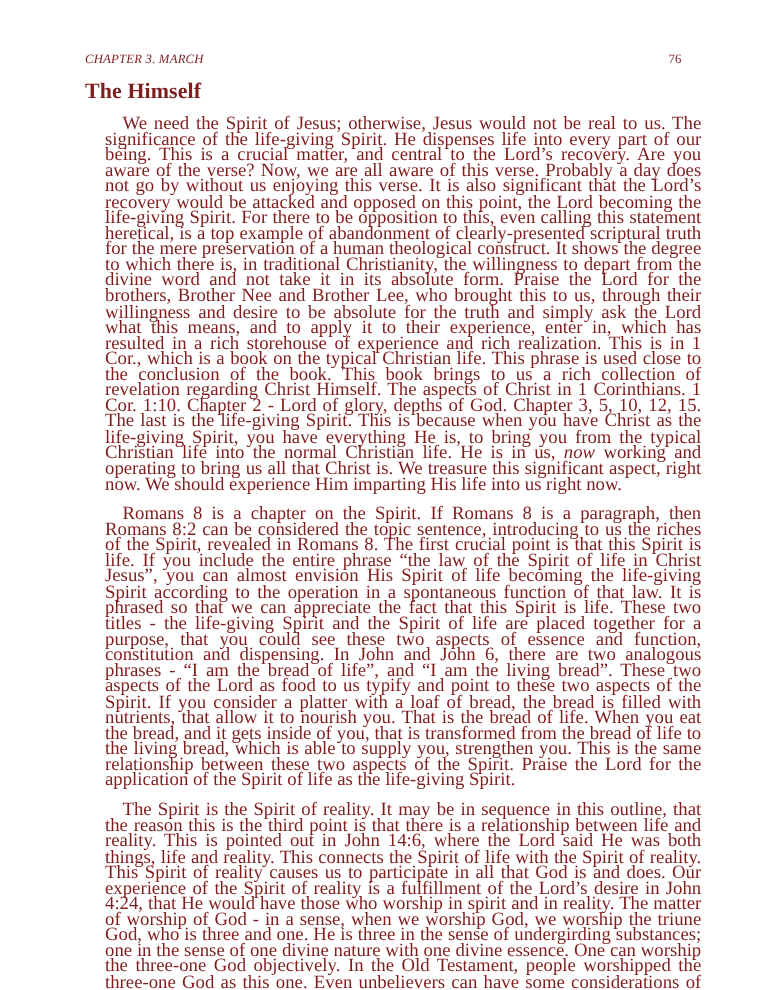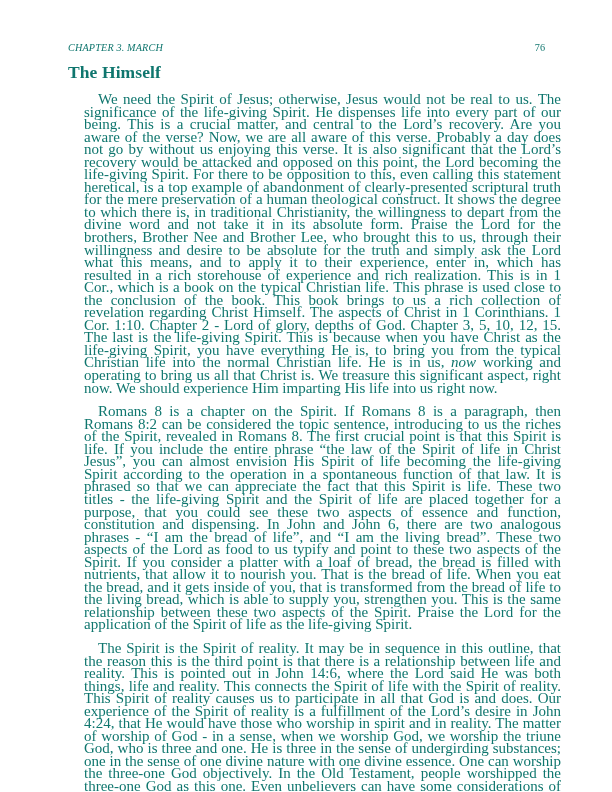--- a/index.html
+++ b/index.html
@@ -7,21 +7,21 @@
     padding: 0;
     background: #ffffff;
   }
   .page {
     position: relative;
     width: 612px;
     height: 792px;
     background: #ffffff;
     overflow: hidden;
     font-family: "Liberation Serif", "DejaVu Serif", serif;
-    color: #0f766e;
+    color: #7f1d1d;
   }
   .running-header {
     position: absolute;
     top: 42px;
     left: 68px;
     width: 477px;
     display: flex;
     justify-content: space-between;
     align-items: baseline;
     font-size: 10.2px;

